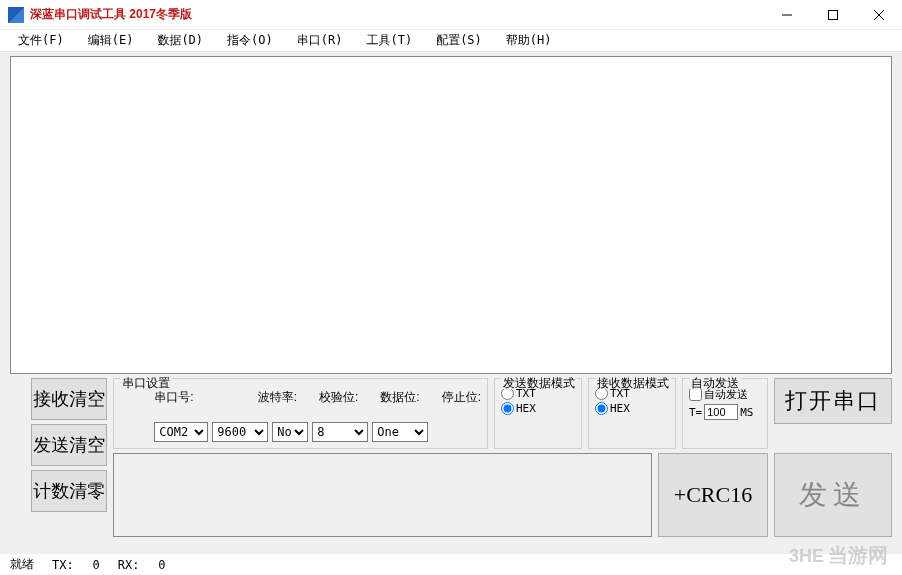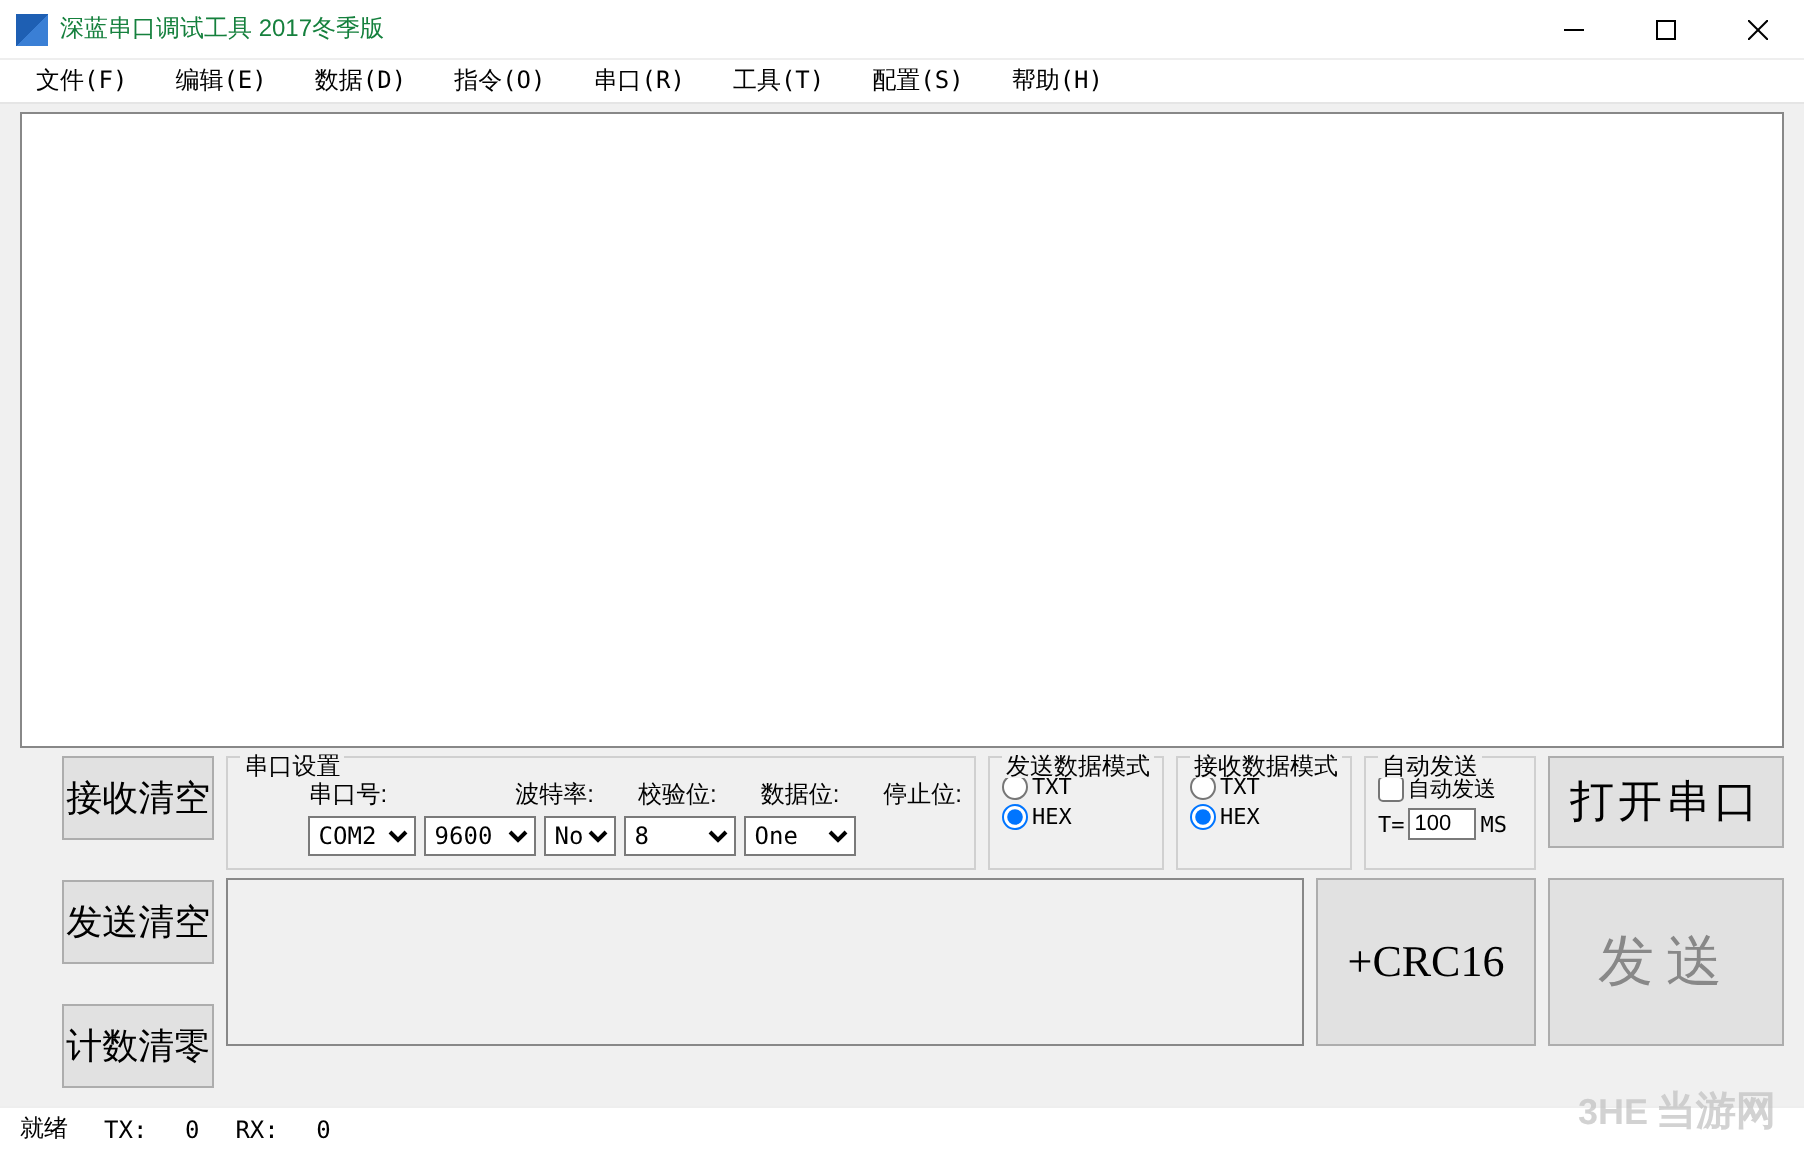--- a/index.html
+++ b/index.html
@@ -1,27 +1,27 @@
 <!DOCTYPE html>
 <html><head>
 <meta charset="utf-8">
 <style>
 * { box-sizing: border-box; margin: 0; padding: 0; }
 body { font-family: "SimSun", "宋体", sans-serif; font-size: 12px; background: #fff; width: 902px; height: 575px; overflow: hidden; position: relative; }
 .titlebar { height: 30px; background: #fff; display: flex; align-items: center; padding: 0 0 0 8px; border-bottom: 1px solid #eee; }
 .titlebar .icon { width: 16px; height: 16px; background: linear-gradient(135deg,#1e5fb3 0%,#1e5fb3 50%,#3a7fd5 50%,#3a7fd5 100%); margin-right: 6px; }
-.titlebar .title { flex: 1; color: #15803d; font-size: 12px; }
+.titlebar .title { flex: 1; color: #b91c1c; font-size: 12px; font-weight: bold; }
 .winbtns { display: flex; height: 100%; }
 .winbtn { width: 46px; height: 30px; display: flex; align-items: center; justify-content: center; cursor: default; }
 .winbtn svg { width: 10px; height: 10px; }
 .menubar { height: 22px; background: #fff; display: flex; align-items: center; padding: 0 6px; gap: 0; font-family: "SimSun", monospace; }
 .menuitem { padding: 2px 12px; cursor: default; }
 .receive-area { margin: 4px 10px 4px 10px; height: 318px; border: 1px solid #888; background: #fff; }
 .bottom { display: flex; padding: 0 10px 4px 10px; gap: 6px; }
-.leftbtns { display: flex; flex-direction: column; gap: 20px; width: 118px; margin-left: 21px; }
+.leftbtns { display: flex; flex-direction: column; gap: 4px; width: 118px; margin-left: 21px; }
 .bigbtn { height: 42px; border: 1px solid #adadad; background: #e1e1e1; font-size: 18px; font-family: "SimSun"; cursor: default; display: flex; align-items: center; justify-content: center; }
 .midcol { flex: 1; display: flex; flex-direction: column; gap: 4px; }
 .settings-row { display: flex; gap: 6px; }
 .fieldset { border: 1px solid #d0d0d0; padding: 10px 6px 6px 6px; position: relative; background: #f0f0f0; }
 .fieldset .legend { position: absolute; top: -2px; left: 6px; background: #f0f0f0; padding: 0 2px; font-size: 12px; line-height: 12px; }
 .serial-fs { flex: 0 0 auto; padding-left: 40px; }
 .serial-grid { display: flex; align-items: center; gap: 4px; }
 .serial-grid .lbl { font-size: 12px; white-space: nowrap; }
 .serial-grid select { font-size: 12px; font-family: "SimSun", monospace; border: 1px solid #7a7a7a; background: #fff; height: 20px; }
 .sel-com { width: 54px; }
@@ -103,21 +103,21 @@
       <div class="fieldset serial-fs">
         <div class="legend">串口设置</div>
         <div class="serial-grid">
           <span class="lbl">串口号:</span>
           <span style="width:4px"></span>
           <span class="lbl" style="margin-left:52px">波特率:</span>
           <span class="lbl" style="margin-left:18px">校验位:</span>
           <span class="lbl" style="margin-left:18px">数据位:</span>
           <span class="lbl" style="margin-left:18px">停止位:</span>
         </div>
-        <div class="serial-grid" style="margin-top:2px">
+        <div class="serial-grid" style="margin-top:16px">
           <select class="sel-com"><option>COM2</option></select>
           <select class="sel-baud"><option>9600</option></select>
           <select class="sel-par"><option>None</option></select>
           <select class="sel-data"><option>8</option></select>
           <select class="sel-stop"><option>One</option></select>
         </div>
       </div>
 
       <div class="fieldset mode-fs">
         <div class="legend">发送数据模式</div>

